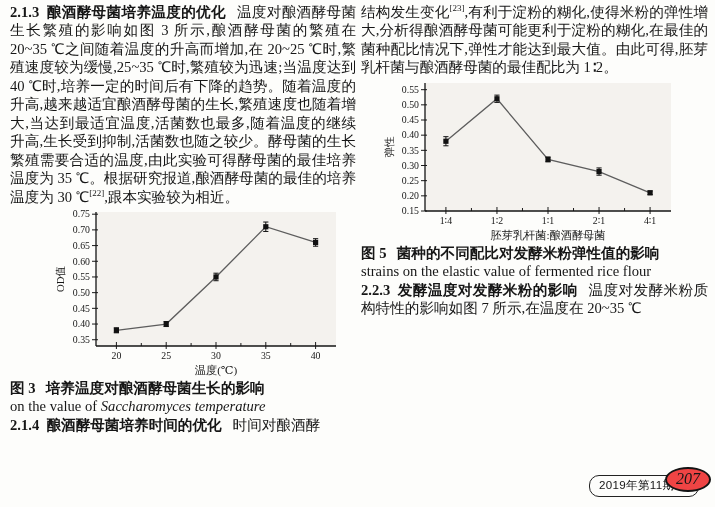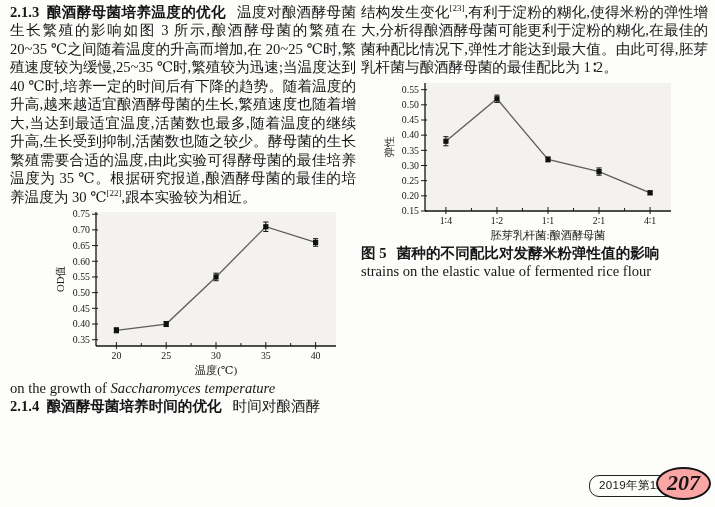--- a/index.html
+++ b/index.html
@@ -5,40 +5,40 @@
   html,body{margin:0;padding:0;background:#e9e9e6;}
   .page{
     position:relative;width:715px;height:507px;margin:0 auto;
     background:#fdfdfb;overflow:hidden;
     font-family:"Liberation Serif","DejaVu Serif",serif;
     color:#161616;border-bottom:2px solid #c9c9c4;
   }
   .col{position:absolute;top:3px;}
   .col-left{left:10px;width:346px;}
   .col-right{left:361px;width:347px;}
-  .col p{margin:0;text-align:justify;font-size:14.6px;line-height:18.45px;}
+  .col p{margin:0;text-align:justify;font-size:14.6px;line-height:18.45px;font-family:Liberation Serif, serif;}
   .sec-head{font-weight:bold;margin-right:0.75em;}
   sup.ref{font-size:9px;vertical-align:super;line-height:0;}
   .chart-wrap{position:relative;}
   .chart-wrap.fig3{margin:1px 0 0 44px;width:296px;height:172px;}
   .chart-wrap.fig5{margin:1px 0 0 22px;width:302px;height:166px;}
   .cap-cn{font-weight:bold;font-size:13.2px;text-align:center;margin:1px 0 0 0;line-height:17px;}
   .cap-en{font-size:12.3px;text-align:center;margin:0;line-height:15.5px;}
   .cap-en .species{font-style:italic;}
   .para-block{margin-top:3px;}
   .footer{position:absolute;right:8px;bottom:8px;width:118px;height:24px;}
   .issue-badge{
     display:inline-block;border:1.4px solid #222;border-radius:10px;
     padding:2px 24px 3px 9px;font-size:11.6px;letter-spacing:0.3px;
     font-family:"Liberation Sans","DejaVu Sans",sans-serif;background:#fdfdfb;
   }
   .page-num{
     position:absolute;right:-4px;top:-8px;display:inline-block;
     border:2.2px solid #141414;border-radius:50%;padding:1px 9px 2px 9px;
-    background:#fca5a5;font-weight:bold;font-style:italic;font-size:22px;
+    background:#ef4444;font-weight:normal;font-style:italic;font-size:16px;
   }
 </style>
 </head>
 <body>
 
 <div class="page">
 
   <div class="col col-left">
     <p><span class="sec-head">2.1.3 酿酒酵母菌培养温度的优化</span><span>温度对酿酒酵母菌生长繁殖的影响如图 3 所示,酿酒酵母菌的繁殖在 20~35 ℃之间随着温度的升高而增加,在 20~25 ℃时,繁殖速度较为缓慢,25~35 ℃时,繁殖较为迅速;当温度达到 40 ℃时,培养一定的时间后有下降的趋势。随着温度的升高,越来越适宜酿酒酵母菌的生长,繁殖速度也随着增大,当达到最适宜温度,活菌数也最多,随着温度的继续升高,生长受到抑制,活菌数也随之较少。酵母菌的生长繁殖需要合适的温度,由此实验可得酵母菌的最佳培养温度为 35 ℃。根据研究报道,酿酒酵母菌的最佳的培养温度为 30 ℃</span><sup class="ref">[22]</sup><span>,跟本实验较为相近。</span></p>
 
@@ -96,21 +96,22 @@
           <line x1="209.2" y1="24.456674473067935" x2="214.39999999999998" y2="24.456674473067935" stroke="#111" stroke-width="1"></line>
           <rect x="209.2" y="17.149414519906337" width="5.2" height="5.2" fill="#111"></rect>
           <line x1="261.6" y1="31.67447306791567" x2="261.6" y2="39.20608899297423" stroke="#111" stroke-width="1"></line>
           <line x1="259" y1="31.67447306791567" x2="264.20000000000005" y2="31.67447306791567" stroke="#111" stroke-width="1"></line>
           <line x1="259" y1="39.20608899297423" x2="264.20000000000005" y2="39.20608899297423" stroke="#111" stroke-width="1"></line>
           <rect x="259" y="32.84028103044495" width="5.2" height="5.2" fill="#111"></rect>
           <text font-size="10.6" text-anchor="middle" fill="#161616" transform="translate(10 72) rotate(-90)" font-family="&quot;Liberation Serif&quot;,&quot;DejaVu Serif&quot;,serif">OD值</text>
           <text x="162" y="167" font-size="11.2" text-anchor="middle" fill="#161616" font-family="&quot;Liberation Serif&quot;,&quot;DejaVu Serif&quot;,serif">温度(℃)</text>
         </svg></div>
 
-    <p class="cap-en"><span>on the growth of </span><span class="species">Saccharomyces temperature</span></p>
+    <p class="cap-cn"><span>图 3</span><span style="display:inline-block;width:0.7em;"></span><span>培养温度对酿酒酵母菌生长的影响</span></p>
+    <p class="cap-en"><span>on the value of </span><span class="species">Saccharomyces temperature</span></p>
 
     <p class="para-block"><span class="sec-head">2.1.4 酿酒酵母菌培养时间的优化</span><span>时间对酿酒酵</span></p>
   </div>
 
   <div class="col col-right">
     <p><span>结构发生变化</span><sup class="ref">[23]</sup><span>,有利于淀粉的糊化,使得米粉的弹性增大,分析得酿酒酵母菌可能更利于淀粉的糊化,在最佳的菌种配比情况下,弹性才能达到最大值。由此可得,胚芽乳杆菌与酿酒酵母菌的最佳配比为 1∶2。</span></p>
 
     <div class="chart-wrap fig5"><svg width="302" height="166" viewBox="0 0 302 166">
           <rect x="42" y="5" width="246" height="128" fill="#f4f2ee"></rect>
           <line x1="38" y1="133" x2="44" y2="133" stroke="#1a1a1a" stroke-width="1"></line>
@@ -169,20 +170,21 @@
           <line x1="264.49" y1="116.62085308056872" x2="269.69000000000005" y2="116.62085308056872" stroke="#111" stroke-width="1"></line>
           <rect x="264.49" y="112.20094786729858" width="5.2" height="5.2" fill="#111"></rect>
           <text font-size="10.6" text-anchor="middle" fill="#161616" transform="translate(10 69) rotate(-90)" font-family="&quot;Liberation Serif&quot;,&quot;DejaVu Serif&quot;,serif">弹性</text>
           <text x="165" y="161" font-size="11.2" text-anchor="middle" fill="#161616" font-family="&quot;Liberation Serif&quot;,&quot;DejaVu Serif&quot;,serif">胚芽乳杆菌:酿酒酵母菌</text>
         </svg></div>
 
     <p class="cap-cn"><span>图 5</span><span style="display:inline-block;width:0.7em;"></span><span>菌种的不同配比对发酵米粉弹性值的影响</span></p>
     <p class="cap-en">strains on the elastic value of fermented rice flour</p>
 
 
+    <p><span class="sec-head">2.2.3 发酵温度对发酵米粉的影响</span><span>温度对发酵米粉质构特性的影响如图 7 所示,在温度在 20~35 ℃</span></p>
   </div>
 
   <div class="footer">
     <span class="issue-badge">2019年第11期</span>
     <span class="page-num">207</span>
   </div>
 
 </div>
 
 </body></html>

